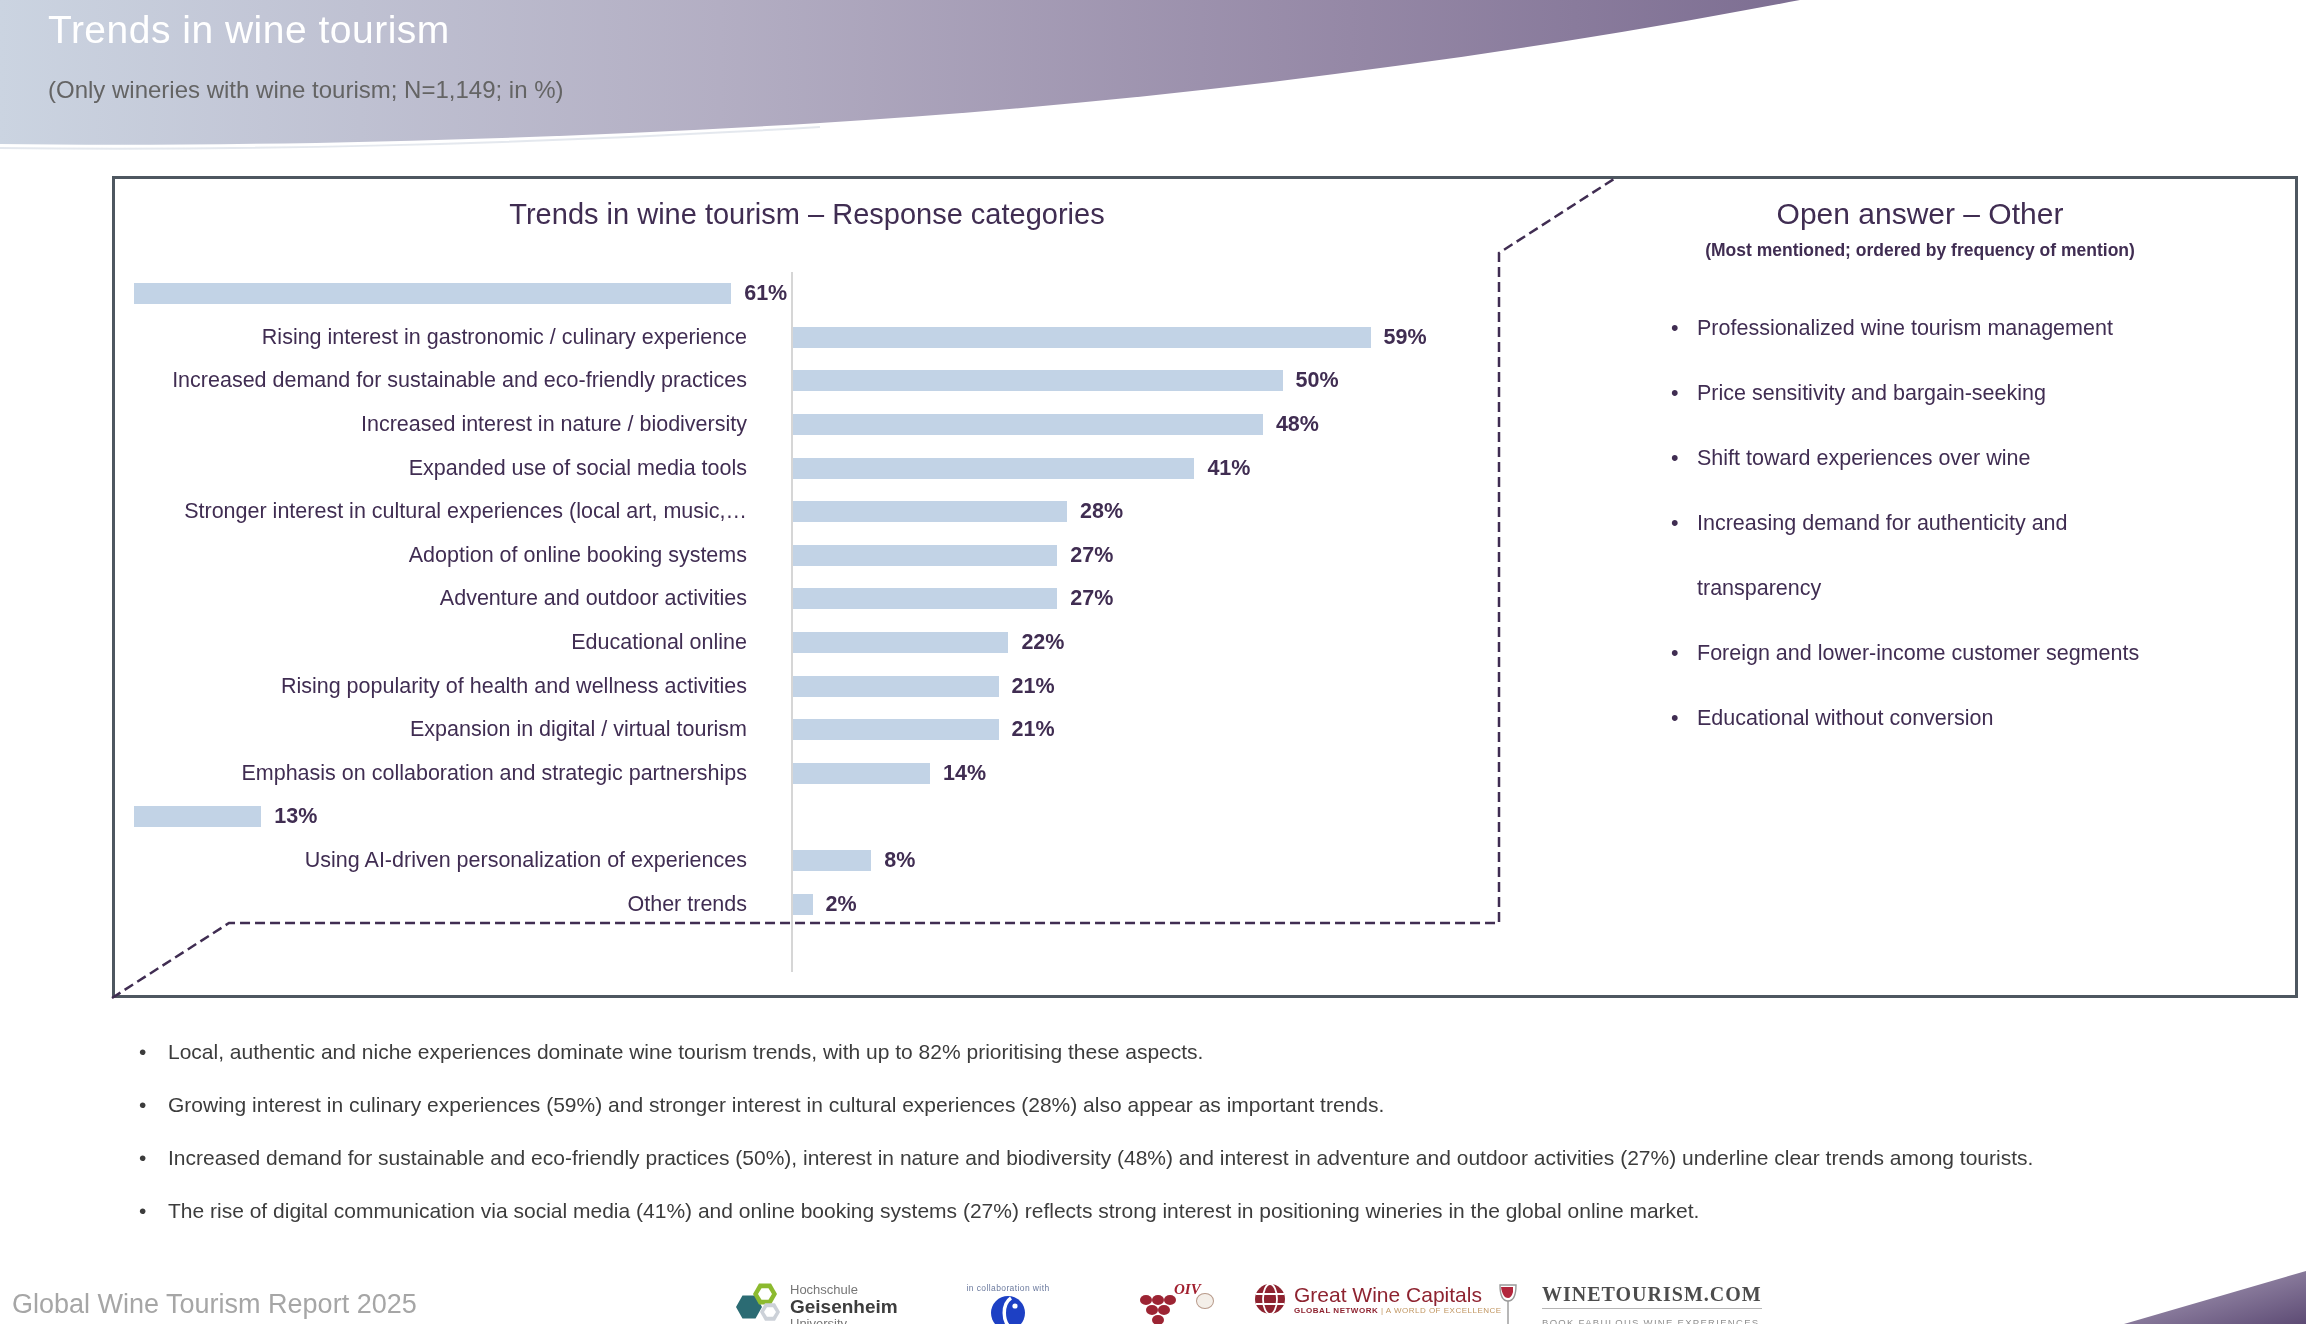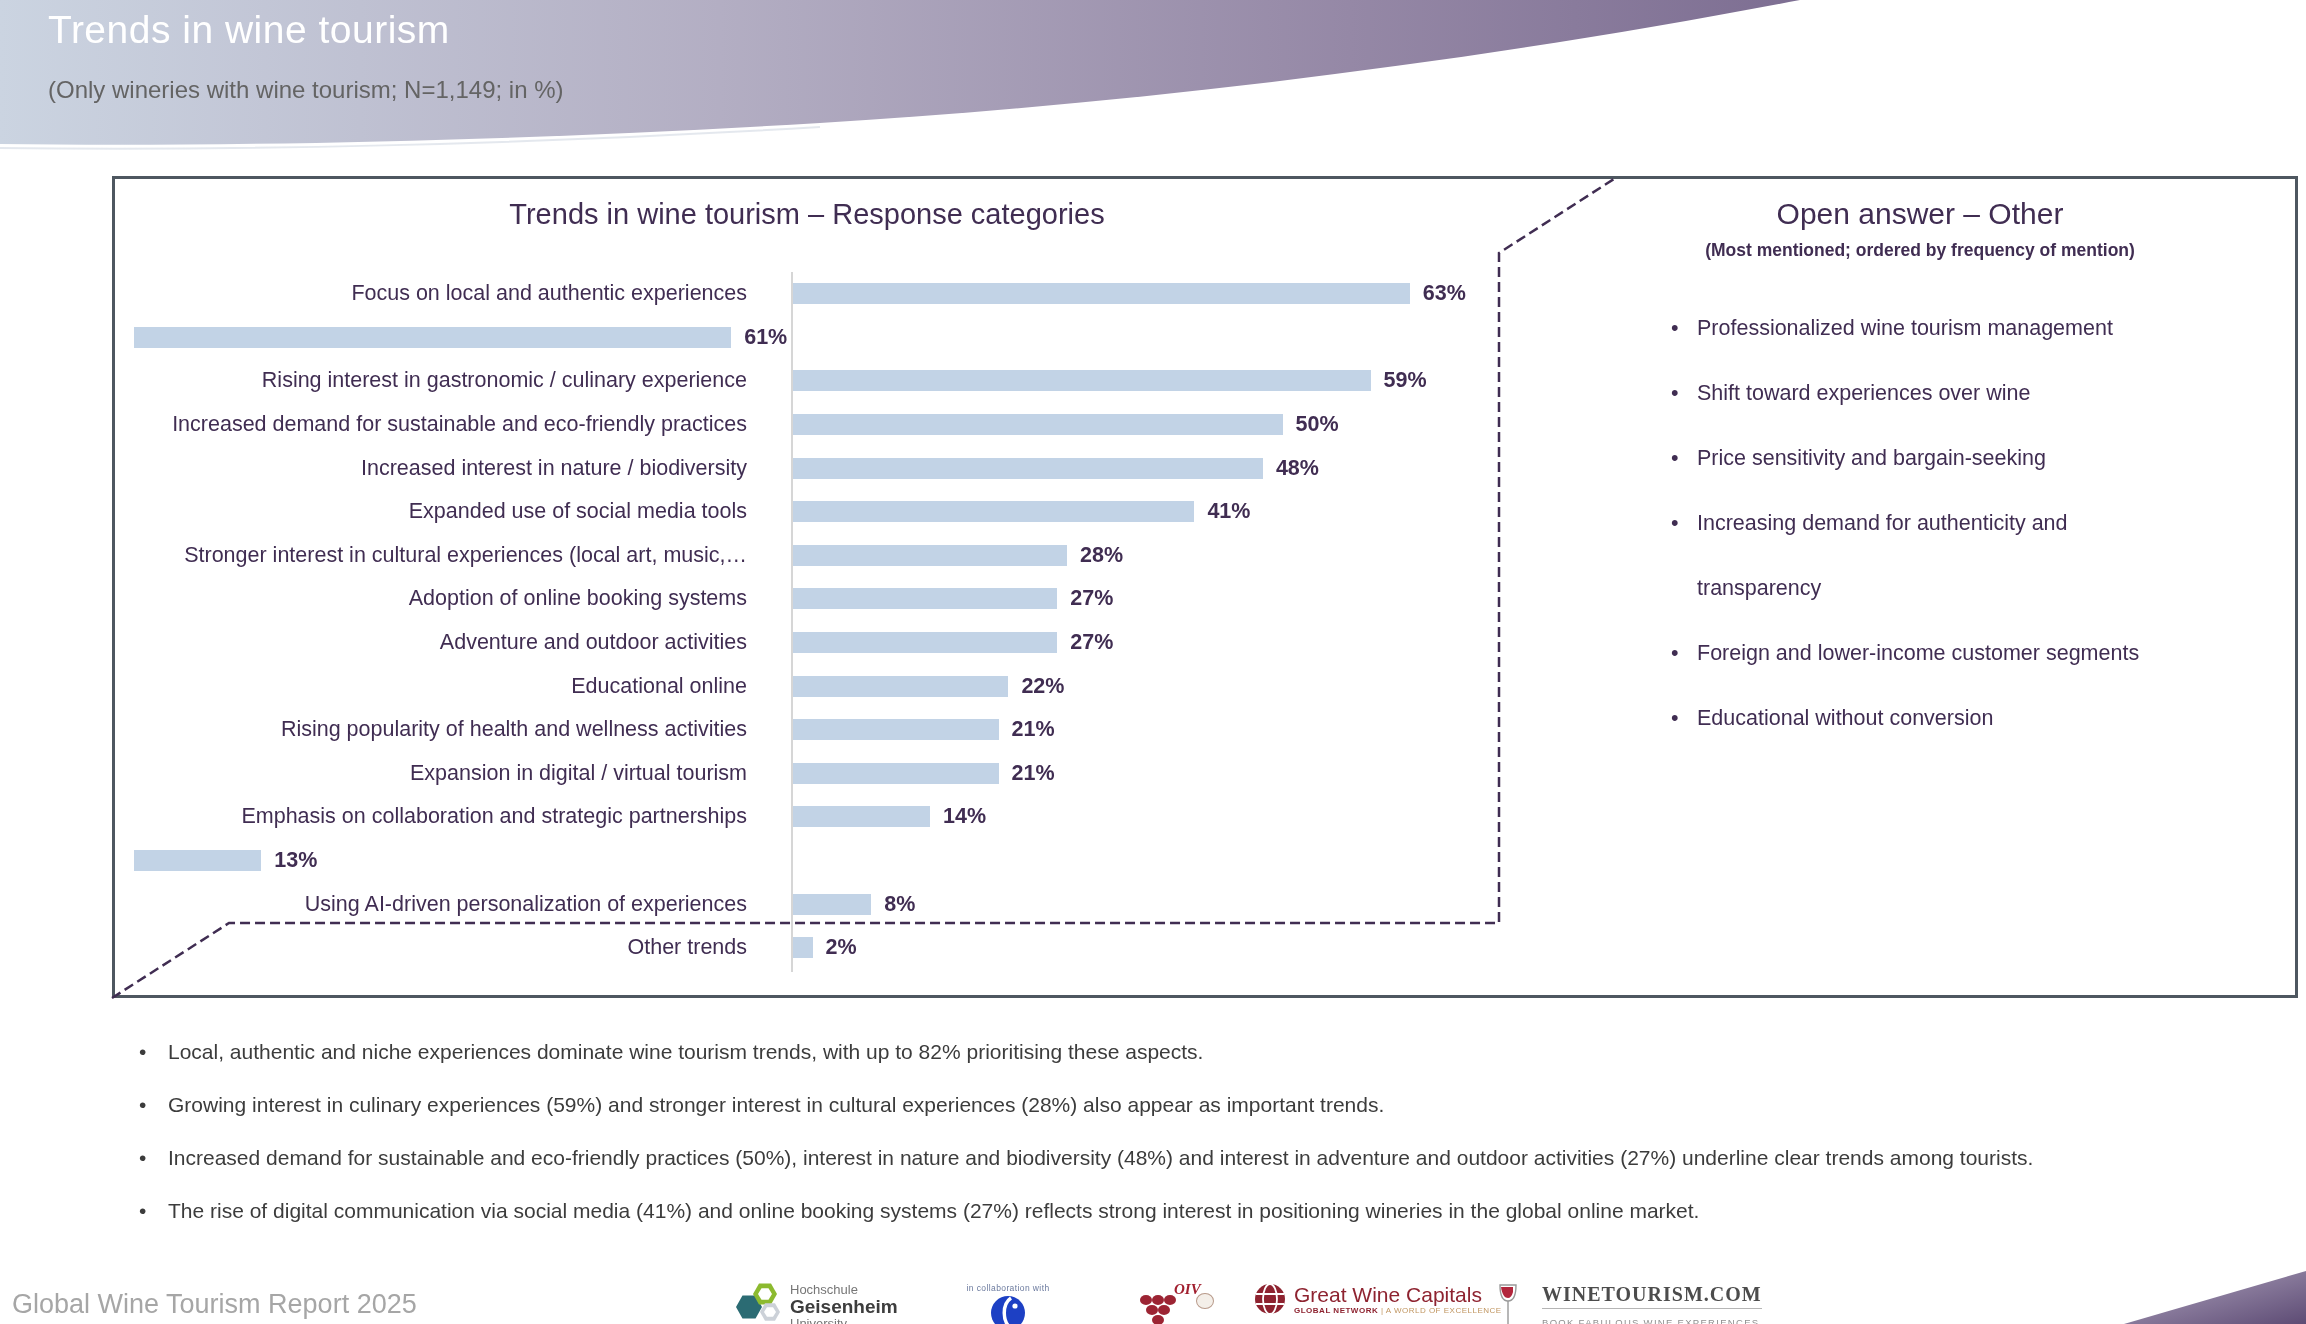--- a/index.html
+++ b/index.html
@@ -99,27 +99,20 @@
 
   <div class="page-title">Trends in wine tourism</div>
   <div class="page-subtitle">(Only wineries with wine tourism; N=1,149; in %)</div>
 
   <div class="main-box"></div>
 
   <div class="chart-title">Trends in wine tourism – Response categories</div>
   <div class="axis-line"></div>
   <div class="bar-chart">
       <div class="bar-row">
-        <span class="bar-label">Focus on local and authentic experiences</span>
-        <div class="bar-area">
-          <div class="bar" style="width: 616.77px;"></div>
-          <span class="bar-value">63%</span>
-        </div>
-      </div>
-      <div class="bar-row">
         <div class="bar-area">
           <div class="bar" style="width: 597.19px;"></div>
           <span class="bar-value">61%</span>
         </div>
       </div>
       <div class="bar-row">
         <span class="bar-label">Rising interest in gastronomic / culinary experience</span>
         <div class="bar-area">
           <div class="bar" style="width: 577.61px;"></div>
           <span class="bar-value">59%</span>
@@ -218,22 +211,22 @@
     </div>
 
   <svg class="callout-svg" width="2306" height="1324" viewBox="0 0 2306 1324">
     <polyline points="112,998 229,923 1499,923 1499,253 1617,177" fill="none" stroke="#402d52" stroke-width="2.5" stroke-dasharray="10 5"></polyline>
   </svg>
 
   <div class="open-title">Open answer – Other</div>
   <div class="open-subtitle">(Most mentioned; ordered by frequency of mention)</div>
   <ul class="open-list">
       <li>Professionalized wine tourism management</li>
+      <li>Price sensitivity and bargain-seeking</li>
       <li>Shift toward experiences over wine</li>
-      <li>Price sensitivity and bargain-seeking</li>
       <li>Increasing demand for authenticity and transparency</li>
       <li>Foreign and lower-income customer segments</li>
       <li>Educational without conversion</li>
     </ul>
 
   <ul class="insights">
       <li>Local, authentic and niche experiences dominate wine tourism trends, with up to 82% prioritising these aspects.</li>
       <li>Growing interest in culinary experiences (59%) and stronger interest in cultural experiences (28%) also appear as important trends.</li>
       <li>Increased demand for sustainable and eco-friendly practices (50%), interest in nature and biodiversity (48%) and interest in adventure and outdoor activities (27%) underline clear trends among tourists.</li>
       <li>The rise of digital communication via social media (41%) and online booking systems (27%) reflects strong interest in positioning wineries in the global online market.</li>

